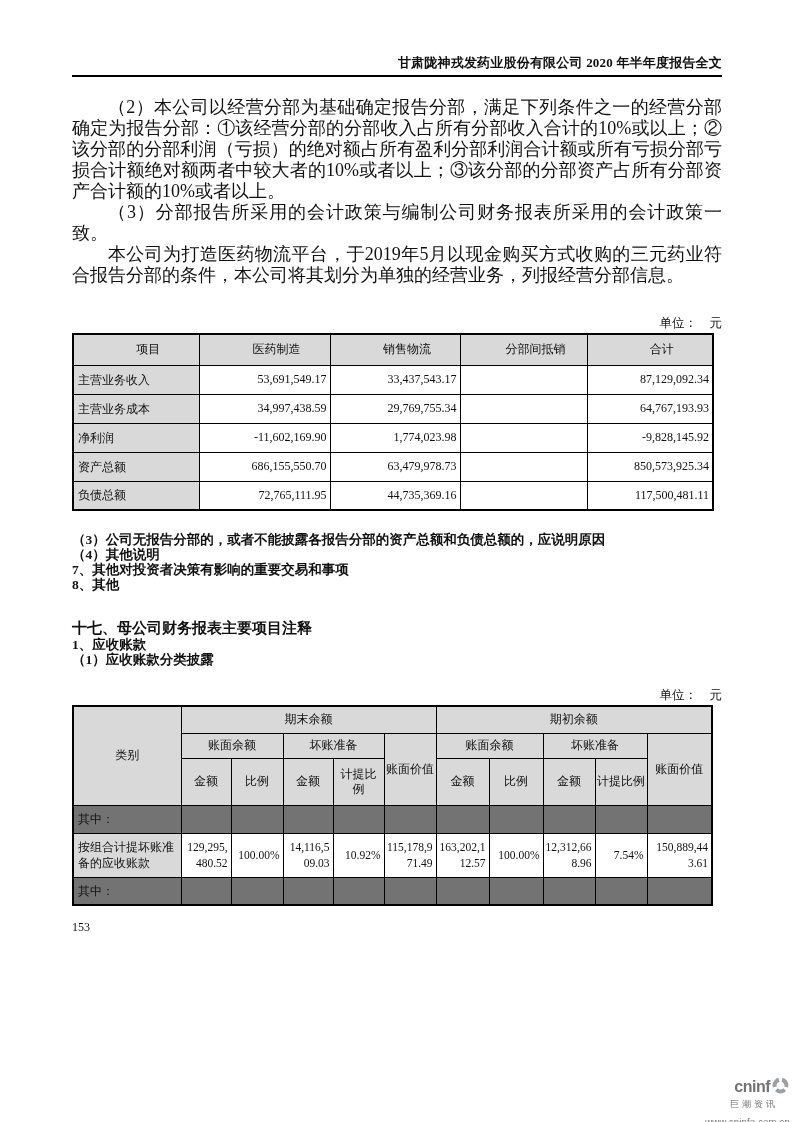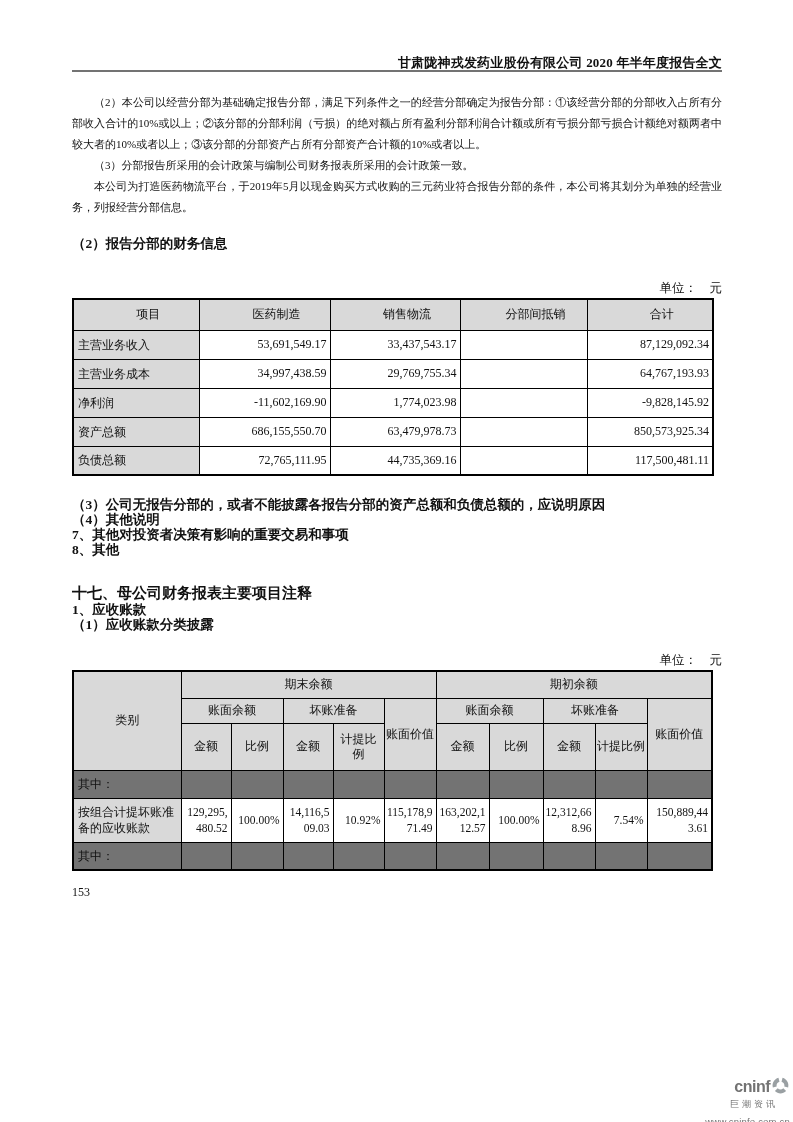--- a/index.html
+++ b/index.html
@@ -5,24 +5,24 @@
   * { margin:0; padding:0; box-sizing:border-box; }
   html,body { background:#ffffff; }
   body { font-family:"Liberation Serif","DejaVu Serif",serif; color:#111; }
   .page {
     position:relative; width:793px; height:1122px; margin:0 auto;
     background:#fff; padding:55px 71px 0 72px; overflow:hidden;
   }
   
   .doc-header {
     text-align:right; font-size:13px; font-weight:600; letter-spacing:.2px;
-    border-bottom:2px solid #737373; line-height:15px;
+    padding-bottom:5px; border-bottom:2px solid #000000; line-height:15px;
   }
   
-  .body-text { margin-top:20px; font-size:11px; line-height:21px; text-align:justify; }
+  .body-text { margin-top:20px; font-size:18px; line-height:21px; text-align:justify; }
   .body-text p { text-indent:2em; }
   .h-bold { font-weight:700; font-size:13.5px; line-height:15px; }
   .h-seg  { margin-top:18px; }
   .unit-line { margin-top:30px; text-align:right; font-size:12.5px; line-height:14px; }
   .unit-line2 { margin-top:21px; }
   .h-after-tbl { margin-top:21px; }
   .h-gap { }
   .h-big { margin-top:28px; font-size:15px; line-height:17px; }
   
   table { border-collapse:collapse; table-layout:fixed; margin-top:3px; border:2px solid #000; }
@@ -64,21 +64,20 @@
   <div class="doc-header">
     <span>甘肃陇神戎发药业股份有限公司 2020 年半年度报告全文</span>
   </div>
 
   <div class="body-text">
     <p>（2）本公司以经营分部为基础确定报告分部，满足下列条件之一的经营分部确定为报告分部：①该经营分部的分部收入占所有分部收入合计的10%或以上；②该分部的分部利润（亏损）的绝对额占所有盈利分部利润合计额或所有亏损分部亏损合计额绝对额两者中较大者的10%或者以上；③该分部的分部资产占所有分部资产合计额的10%或者以上。</p>
     <p>（3）分部报告所采用的会计政策与编制公司财务报表所采用的会计政策一致。</p>
     <p>本公司为打造医药物流平台，于2019年5月以现金购买方式收购的三元药业符合报告分部的条件，本公司将其划分为单独的经营业务，列报经营分部信息。</p>
   </div>
 
-  <div class="h-bold h-seg">（2）报告分部的财务信息</div>
 
   <div class="unit-line">单位：　元</div>
 
   <table class="seg-table">
     <colgroup>
         <col style="width:126px">
         <col style="width:131px">
         <col style="width:130px">
         <col style="width:127px">
         <col style="width:126px">

